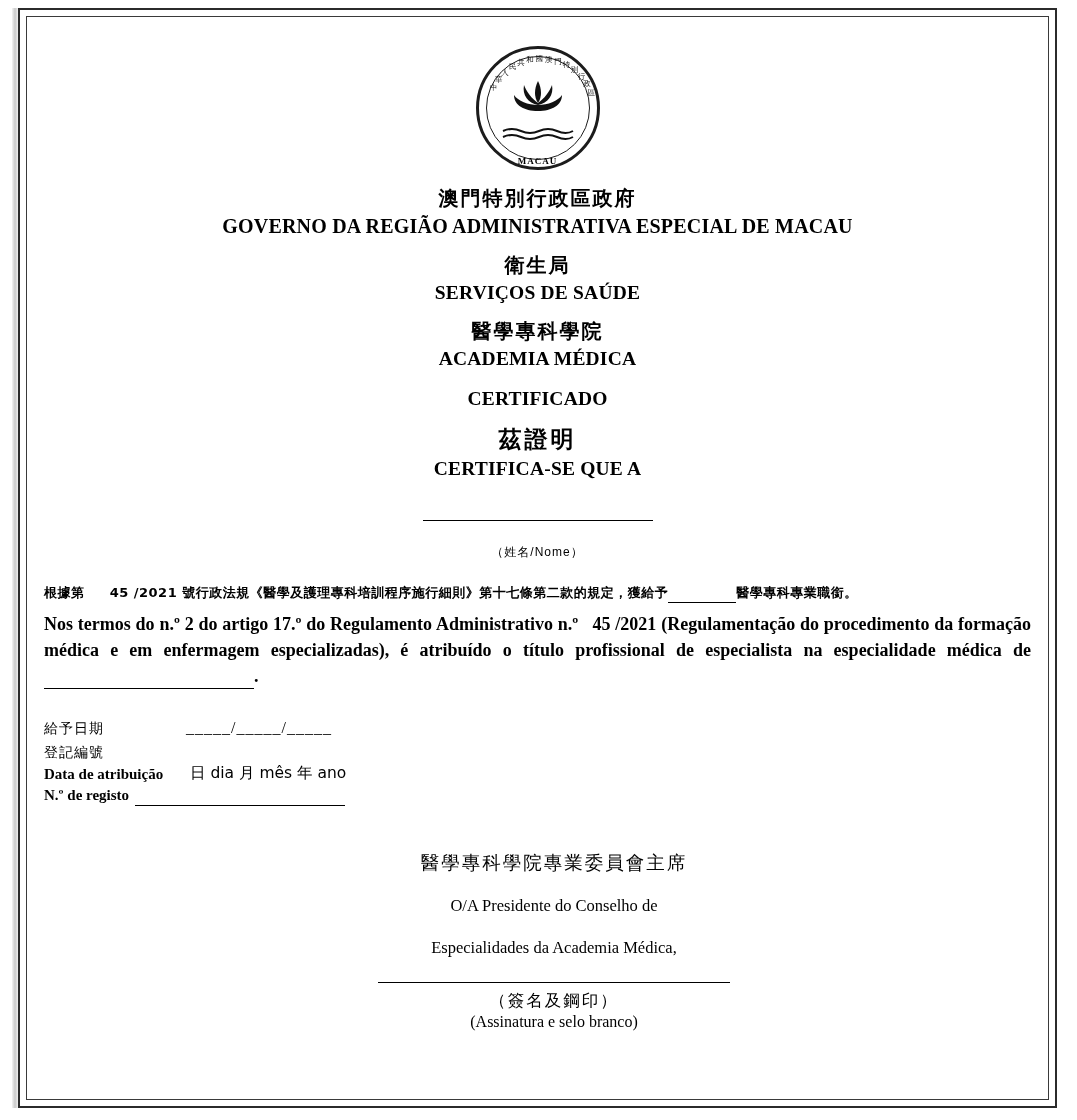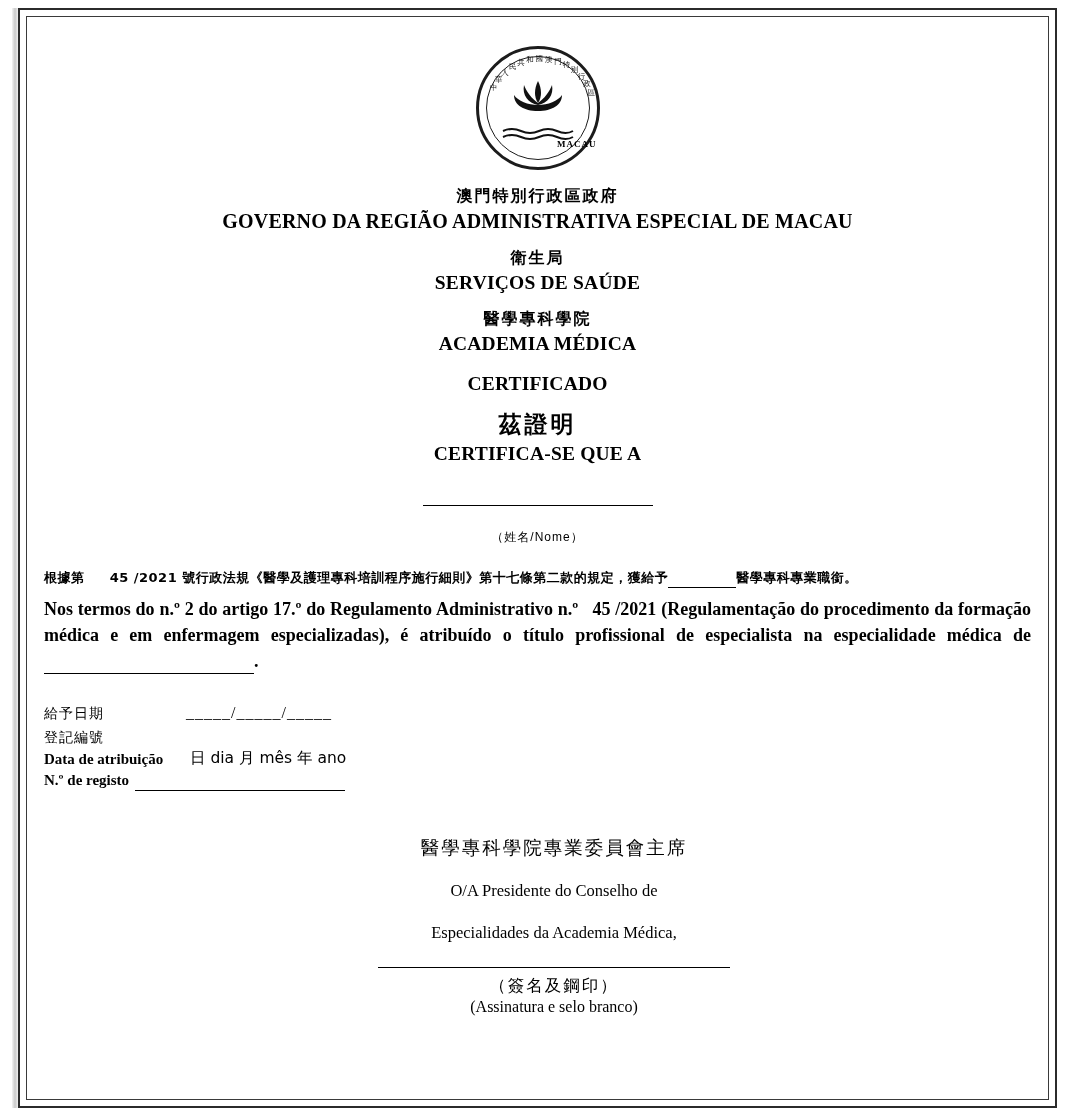--- a/index.html
+++ b/index.html
@@ -99,24 +99,24 @@
     left: 50%;
     top: 50%;
     transform-origin: 0 0;
     font-family: "DejaVu Sans", sans-serif;
     font-size: 7.5px;
     color: #111;
     white-space: nowrap;
   }
   .emblem-bottom {
     position: absolute;
-    bottom: 18px;
+    bottom: 1px;
     left: 0;
     width: 100%;
-    text-align: right;
+    text-align: center;
     font-family: "Liberation Serif", serif;
     font-size: 9px;
     letter-spacing: 1px;
     font-weight: bold;
   }
   .emblem-waves {
     position: absolute;
     bottom: 26px;
     left: 50%;
     transform: translateX(-50%);
@@ -125,21 +125,21 @@
   }
 
   
   .headings {
     margin-top: 16px;
     text-align: center;
   }
   .hd-block { margin-bottom: 14px; }
   .hd-cn {
     font-family: "DejaVu Sans", sans-serif;
-    font-size: 16px;
+    font-size: 20px;
     font-weight: bold;
     letter-spacing: 2px;
     line-height: 1.25;
   }
   .hd-cn.big {
     font-size: 23px;
     letter-spacing: 3px;
   }
   .hd-pt {
     font-family: "Liberation Serif", serif;

